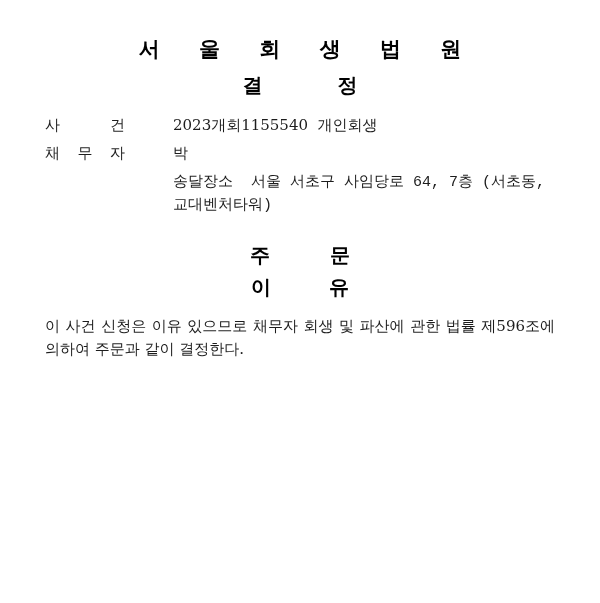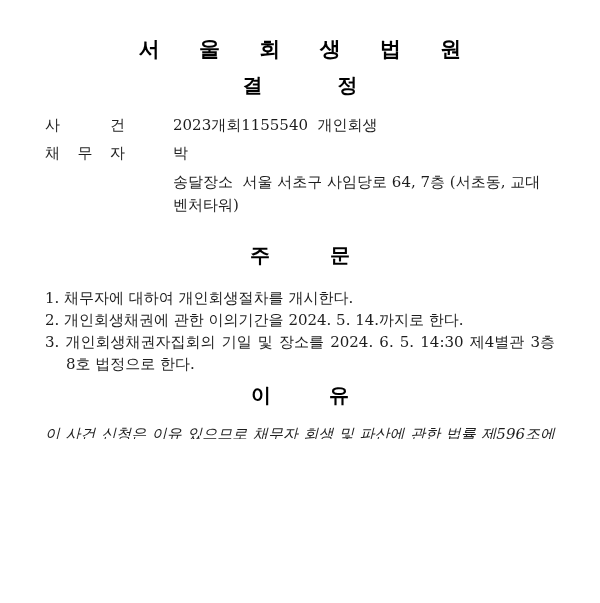--- a/index.html
+++ b/index.html
@@ -62,41 +62,40 @@
     text-align: center;
   }
 
   
   .addr-block {
     margin-left: 128px;
     margin-top: 6px;
     font-size: 15px;
     line-height: 23px;
   }
-  .addr-line { white-space: pre-wrap; }
+  .addr-line { white-space: pre-wrap; font-family: Liberation Mono, monospace; }
 
   
   .order-list {
     margin-top: 20px;
     font-size: 15px;
     line-height: 22px;
     text-align: justify;
   }
   .order-item {
     padding-left: 21px;
     text-indent: -21px;
   }
 
   
   .reason-body {
     margin-top: 16px;
     font-size: 15px;
     line-height: 23px;
     text-align: justify;
-    font-style: italic;
   }
 
   
   .footer-date {
     position: absolute;
     left: 0;
     right: 0;
     top: 565px;
     text-align: center;
     font-size: 15px;
@@ -135,25 +134,20 @@
     <div class="addr-block">
       <div class="addr-line">송달장소  서울 서초구 사임당로 64, 7층 (서초동, 교대벤처타워)</div>
     </div>
   </div>
 
   <div class="two-char-header order-header">
     <span>주</span>
     <span>문</span>
   </div>
 
-  <div class="order-list">
-    <div class="order-item">1. 채무자에 대하여 개인회생절차를 개시한다.</div>
-    <div class="order-item">2. 개인회생채권에 관한 이의기간을 2024. 5. 14.까지로 한다.</div>
-    <div class="order-item">3. 개인회생채권자집회의 기일 및 장소를 2024. 6. 5. 14:30 제4별관 3층 8호 법정으로 한다.</div>
-  </div>
 
   <div class="two-char-header reason-header">
     <span>이</span>
     <span>유</span>
   </div>
 
   <div class="reason-body">이 사건 신청은 이유 있으므로 채무자 회생 및 파산에 관한 법률 제596조에 의하여 주문과 같이 결정한다.</div>
 
 
 </div>

